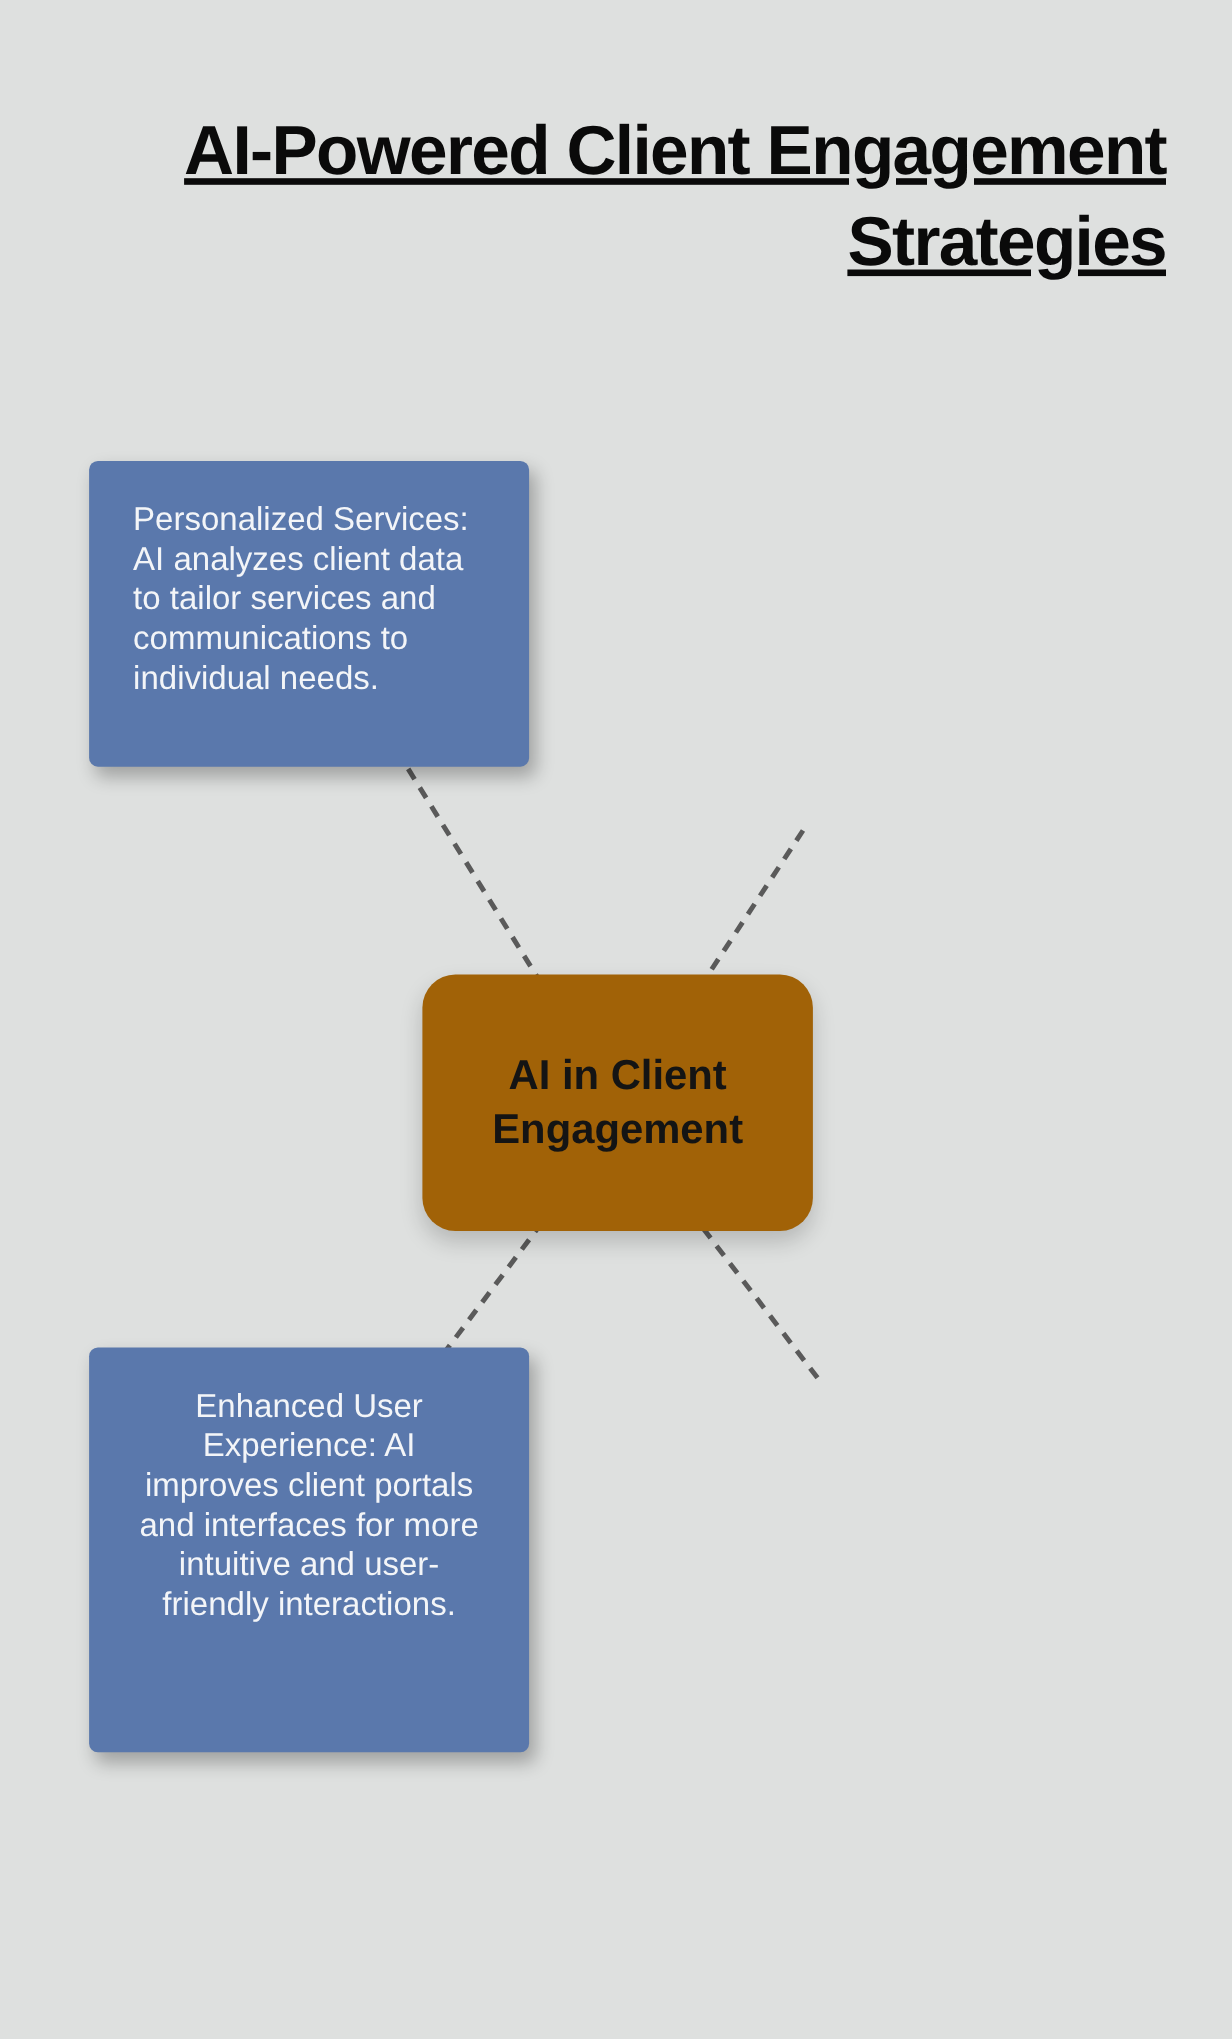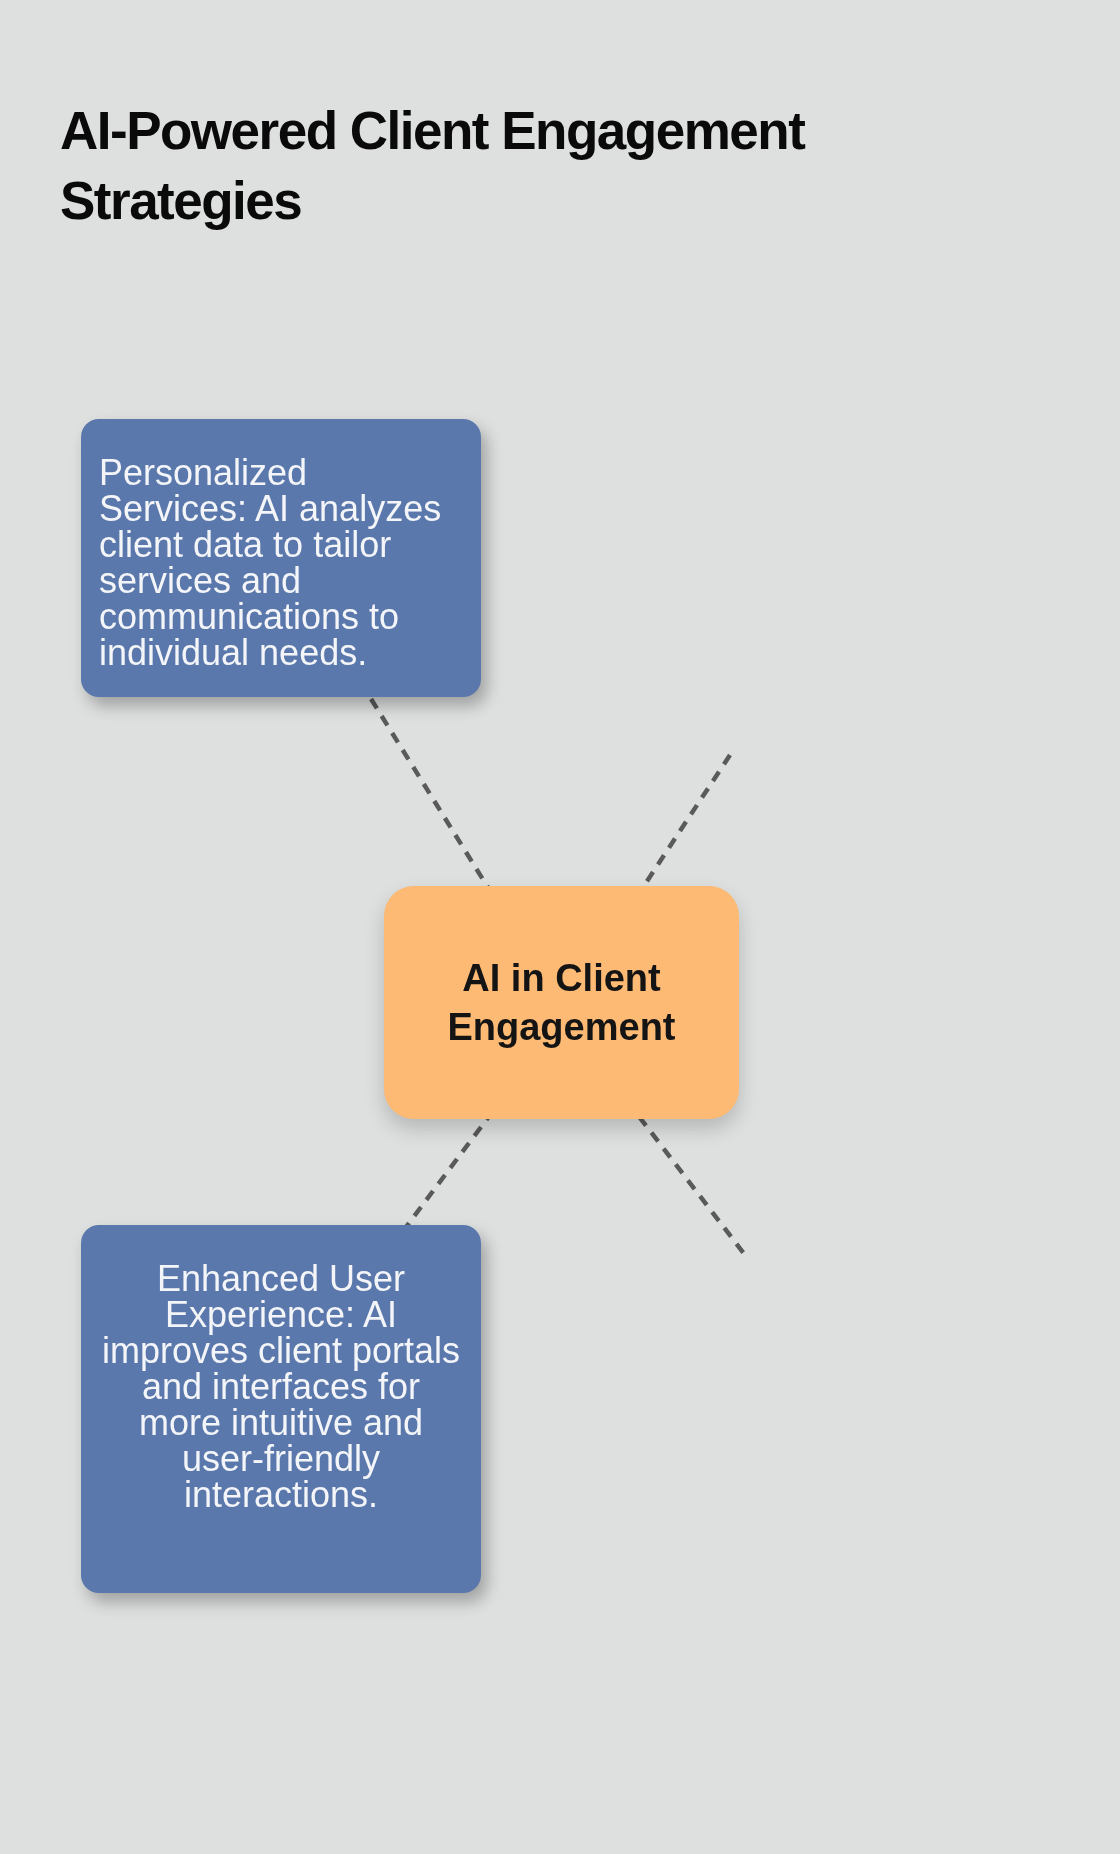--- a/index.html
+++ b/index.html
@@ -11,62 +11,63 @@
     margin: 0 auto;
     background: #dee0df;
     overflow: hidden;
     font-family: "Liberation Sans", sans-serif;
   }
   .main-title {
     position: absolute;
     top: 96px;
     left: 60px;
     right: 60px;
-    text-align: left;
-    font-size: 53px;
+    text-align: right;
+    font-size: 63px;
     font-weight: 700;
     letter-spacing: -1.5px;
     line-height: 1.32;
     color: #0a0a0a;
     white-space: pre-line;
+    text-decoration: underline;
   }
   .connector-svg {
     position: absolute;
     inset: 0;
     width: 1120px;
     height: 1854px;
     z-index: 0;
   }
   .connector-svg line {
     stroke: #5a5a5a;
     stroke-width: 4.5;
     stroke-dasharray: 11 9;
   }
   .node {
     position: absolute;
     background: #5a78ac;
-    border-radius: 18px;
+    border-radius: 8px;
     color: #f3f5f8;
-    font-size: 36px;
+    font-size: 30px;
     line-height: 36px;
-    padding: 36px 18px;
+    padding: 36px 40px;
     box-shadow: 6px 9px 16px rgba(0,0,0,0.28);
     z-index: 1;
   }
   .node-top-left     { left: 81px;  top: 419px;  width: 400px; height: 278px; }
   .node-top-right    { left: 640px; top: 417px;  width: 400px; height: 368px; }
   .node-bottom-left  { left: 81px;  top: 1225px; width: 400px; height: 368px; text-align: center; }
   .node-bottom-right { left: 643px; top: 1226px; width: 400px; height: 322px; }
   .center-node {
     position: absolute;
     left: 384px;
     top: 886px;
     width: 355px;
     height: 233px;
-    background: #fdba74;
+    background: #a16207;
     border-radius: 30px;
     box-shadow: 0 10px 20px rgba(0,0,0,0.18);
     display: flex;
     align-items: center;
     justify-content: center;
     text-align: center;
     padding: 20px 26px;
     z-index: 2;
   }
   .center-node-label {

